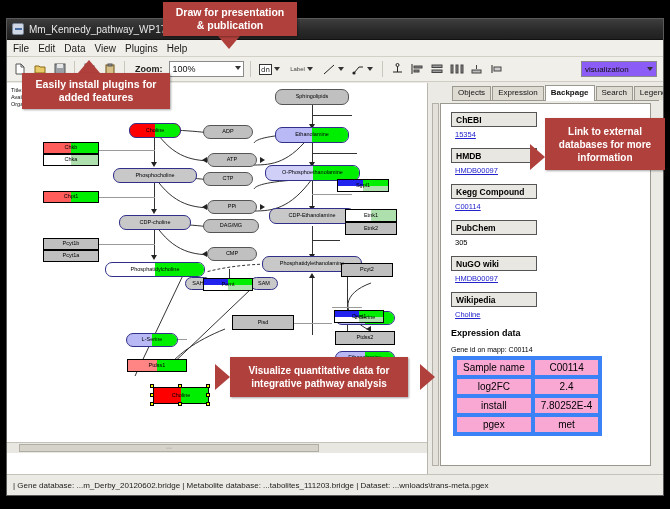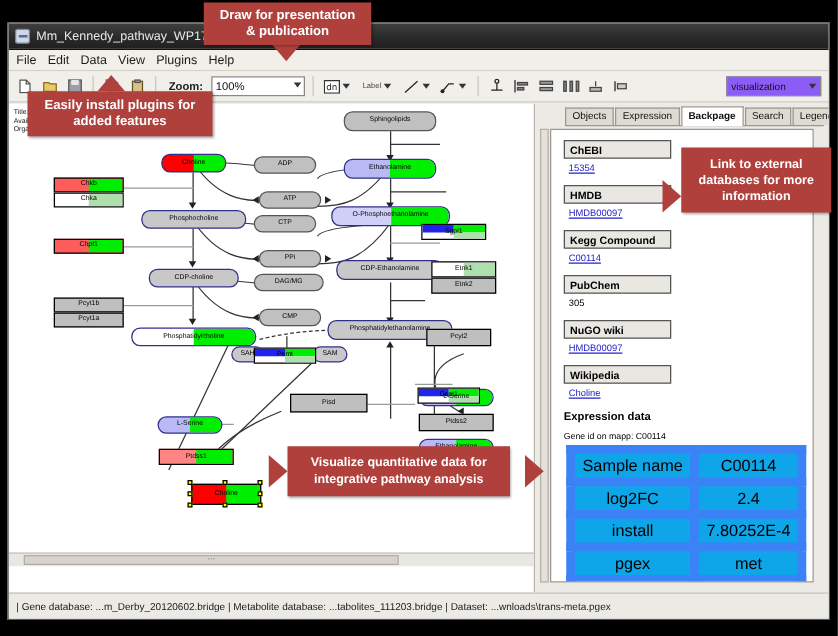--- a/index.html
+++ b/index.html
@@ -263,26 +263,26 @@
     font-size:9px; font-weight:bold; color:#000;
     margin: 2px 0 8px 0;
   }
   .bp-gid { font-size:7px; color:#000; margin-bottom:3px; }
   table.exp {
     border-collapse:collapse;
     margin-left:2px;
     border:1px solid #555;
   }
   table.exp td {
-    border:7px solid #3b82f6;
-    font-size:13px;
+    border:4px solid #3b82f6;
+    font-size:10px;
     text-align:center;
     padding:2px 6px;
     color:#000;
-    background:#0ea5e9;
+    background:#f9a8d4;
   }
 
   
   .hscroll {
     position:absolute; left:0; bottom:21px; width:421px; height:11px;
     background:#e9e7e1; border-top:1px solid #c5c2ba;
     display:flex; align-items:center; justify-content:space-between;
     font-size:7px; color:#555;
   }
   .hscroll .thumb {

